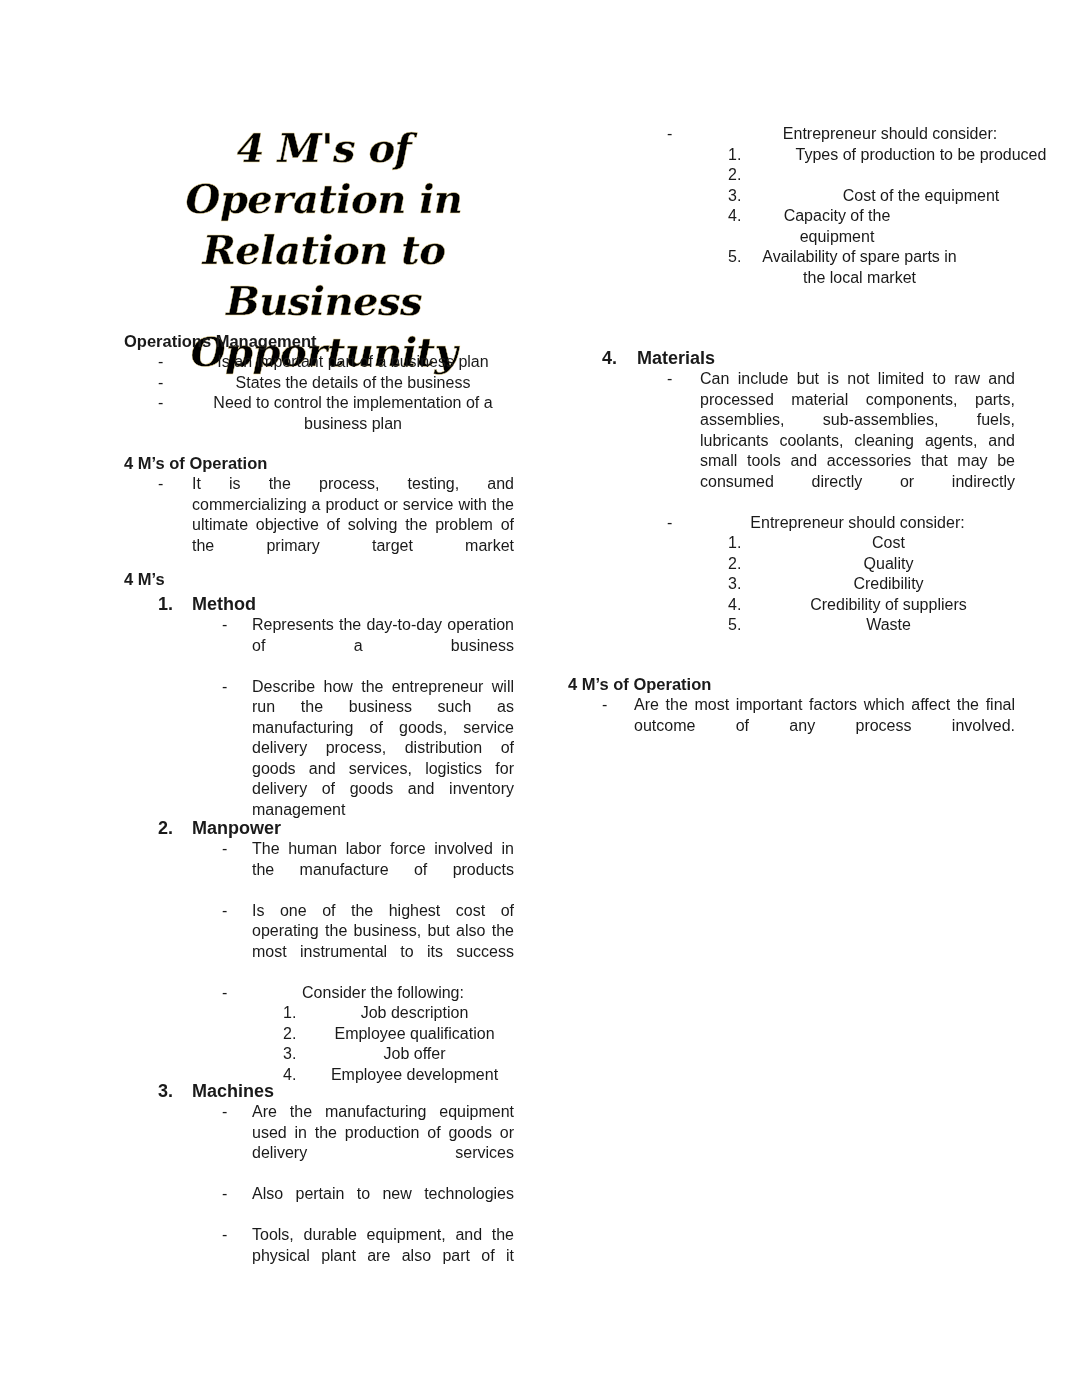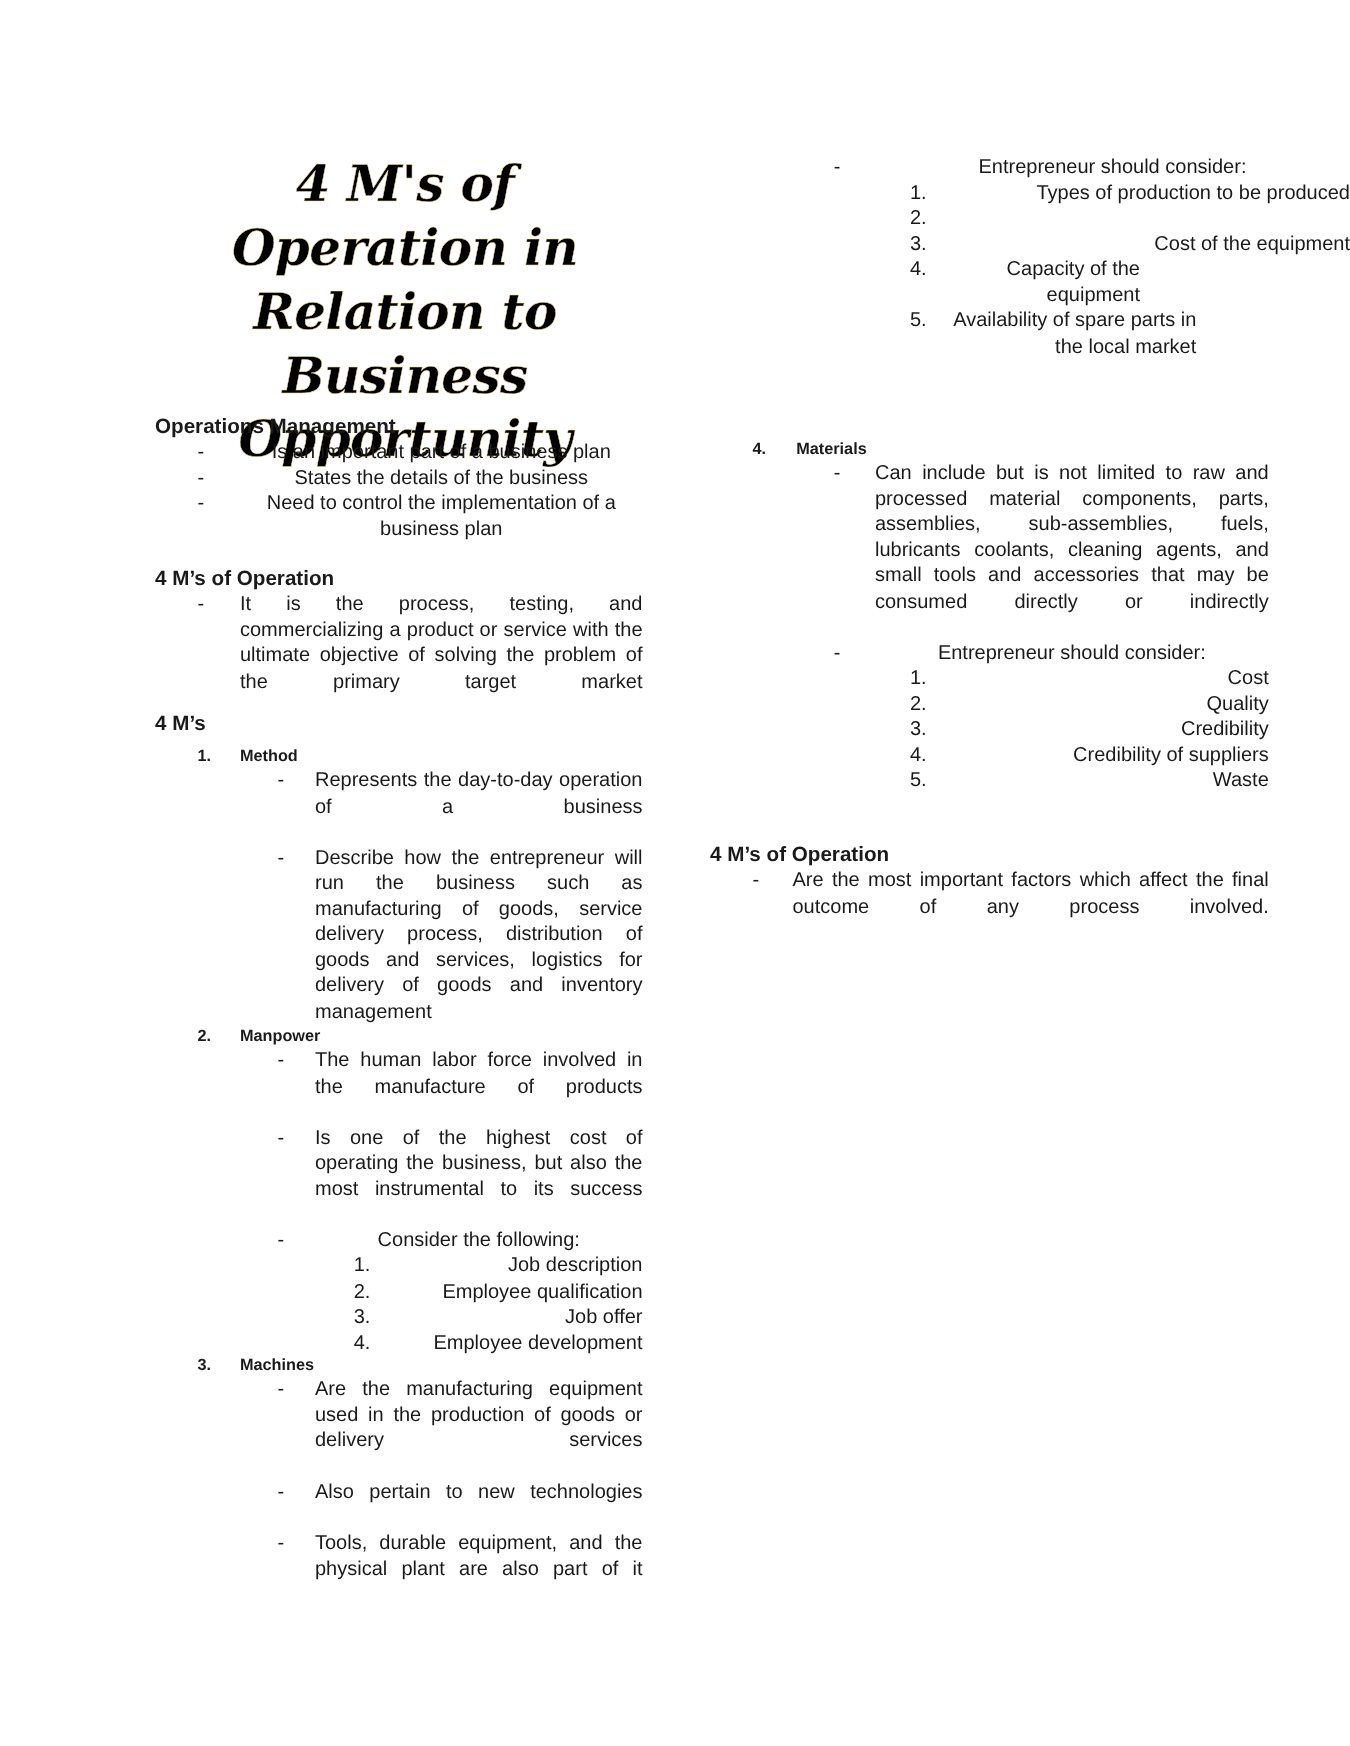--- a/index.html
+++ b/index.html
@@ -51,21 +51,21 @@
 
   .heading {
     font-size: 16.5px;
     font-weight: 700;
     line-height: 21px;
     white-space: nowrap;
   }
 
   
   .numhead {
-    font-size: 13px;
+    font-size: 18px;
     font-weight: 700;
     line-height: 21px;
     white-space: nowrap;
   }
   .numhead .num {
     display: inline-block;
     width: 34px;
   }
 
   
@@ -93,21 +93,21 @@
   .num-row {
     display: flex;
     font-size: 16px;
     line-height: 20.5px;
   }
   .num-row .mark {
     flex: 0 0 auto;
   }
   .num-row .body {
     flex: 1 1 auto;
-    text-align: right;
+    text-align: center;
   }
 </style>
 </head>
 <body>
 
 <div class="page">
 
   <div class="doc-title">4 M's of Operation in Relation to Business Opportunity</div>
 
   <div class="col col-left">

